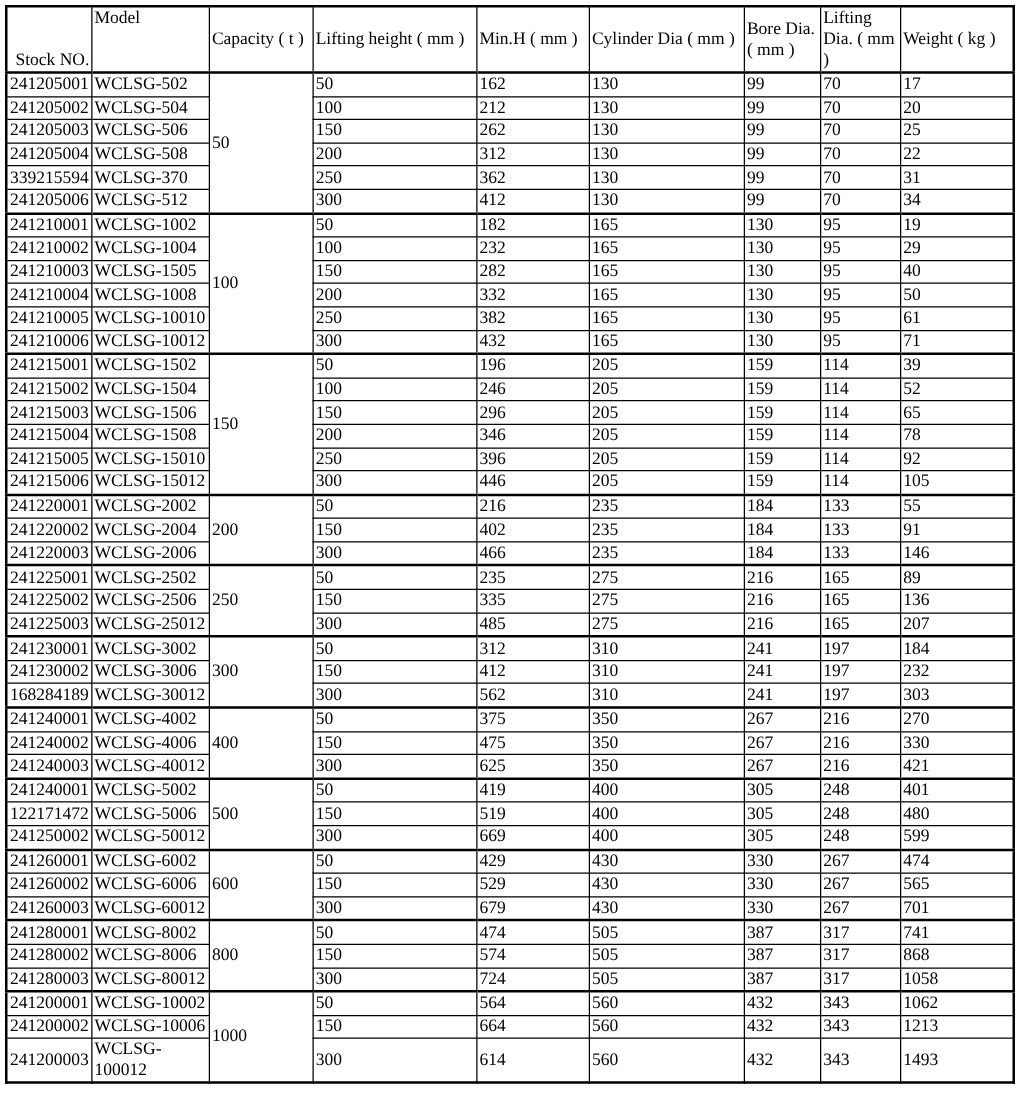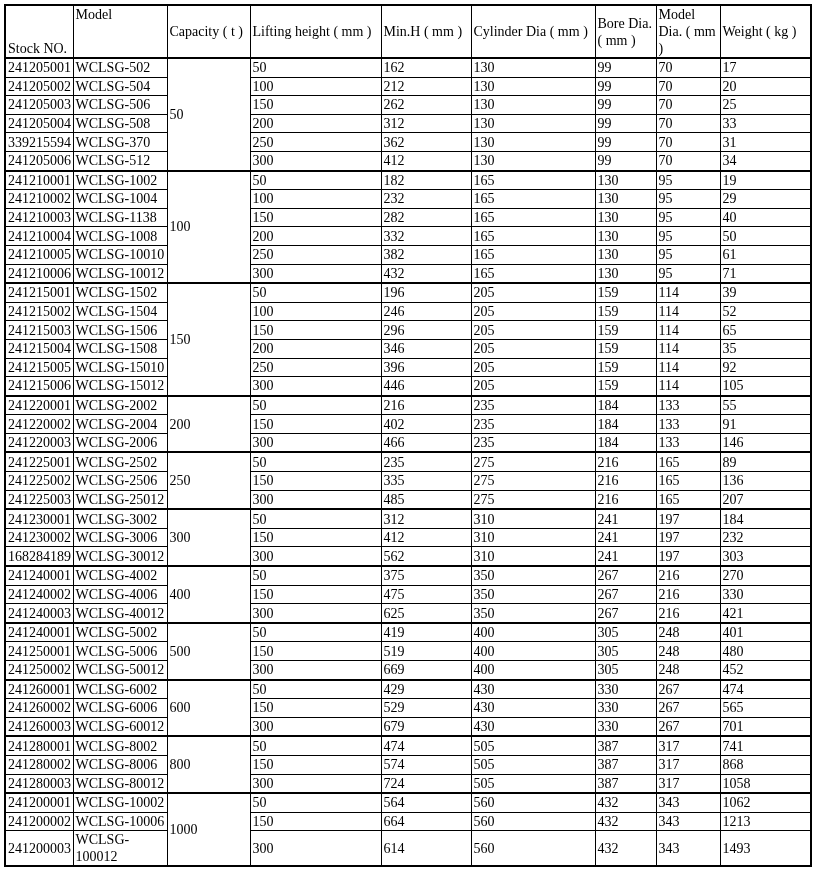--- a/index.html
+++ b/index.html
@@ -27,21 +27,21 @@
     padding: 0 1px 0 2px;
     overflow: hidden;
     color: #000000;
     background: #ffffff;
   }
   .spec-table thead th {
     height: 38px;
     line-height: 17px;
     vertical-align: middle;
   }
-  .spec-table thead th.va-bottom { vertical-align: bottom; }
+  .spec-table thead th.va-bottom { vertical-align: bottom; text-align: right; }
   .spec-table thead th.va-top    { vertical-align: top; }
   .spec-table tbody td {
     height: 17.6px;
     line-height: 17px;
     vertical-align: middle;
     white-space: nowrap;
   }
   .spec-table tbody td.model-cell {
     white-space: normal;
     word-wrap: break-word;
@@ -71,21 +71,21 @@
   </colgroup>
   <thead>
     <tr>
       <th class="va-bottom">Stock NO.</th>
       <th class="va-top">Model</th>
       <th>Capacity ( t )</th>
       <th>Lifting height ( mm )</th>
       <th>Min.H ( mm )</th>
       <th>Cylinder Dia ( mm )</th>
       <th>Bore Dia. ( mm )</th>
-      <th>Model Dia. ( mm )</th>
+      <th>Lifting Dia. ( mm )</th>
       <th>Weight ( kg )</th>
     </tr>
   </thead>
   <tbody>
       <tr class="group-start">
         <td class="stock-no-cell">241205001</td>
         <td class="model-cell">WCLSG-502</td>
         <td class="capacity-cell" rowspan="6">50</td>
         <td class="lifting-height-cell">50</td>
         <td class="min-h-cell">162</td>
@@ -115,21 +115,21 @@
         <td class="weight-cell">25</td>
       </tr>
       <tr>
         <td class="stock-no-cell">241205004</td>
         <td class="model-cell">WCLSG-508</td>
         <td class="lifting-height-cell">200</td>
         <td class="min-h-cell">312</td>
         <td class="cylinder-dia-cell">130</td>
         <td class="bore-dia-cell">99</td>
         <td class="piston-dia-cell">70</td>
-        <td class="weight-cell">33</td>
+        <td class="weight-cell">22</td>
       </tr>
       <tr>
         <td class="stock-no-cell">339215594</td>
         <td class="model-cell">WCLSG-370</td>
         <td class="lifting-height-cell">250</td>
         <td class="min-h-cell">362</td>
         <td class="cylinder-dia-cell">130</td>
         <td class="bore-dia-cell">99</td>
         <td class="piston-dia-cell">70</td>
         <td class="weight-cell">31</td>
@@ -160,21 +160,21 @@
         <td class="model-cell">WCLSG-1004</td>
         <td class="lifting-height-cell">100</td>
         <td class="min-h-cell">232</td>
         <td class="cylinder-dia-cell">165</td>
         <td class="bore-dia-cell">130</td>
         <td class="piston-dia-cell">95</td>
         <td class="weight-cell">29</td>
       </tr>
       <tr>
         <td class="stock-no-cell">241210003</td>
-        <td class="model-cell">WCLSG-1138</td>
+        <td class="model-cell">WCLSG-1505</td>
         <td class="lifting-height-cell">150</td>
         <td class="min-h-cell">282</td>
         <td class="cylinder-dia-cell">165</td>
         <td class="bore-dia-cell">130</td>
         <td class="piston-dia-cell">95</td>
         <td class="weight-cell">40</td>
       </tr>
       <tr>
         <td class="stock-no-cell">241210004</td>
         <td class="model-cell">WCLSG-1008</td>
@@ -237,21 +237,21 @@
         <td class="weight-cell">65</td>
       </tr>
       <tr>
         <td class="stock-no-cell">241215004</td>
         <td class="model-cell">WCLSG-1508</td>
         <td class="lifting-height-cell">200</td>
         <td class="min-h-cell">346</td>
         <td class="cylinder-dia-cell">205</td>
         <td class="bore-dia-cell">159</td>
         <td class="piston-dia-cell">114</td>
-        <td class="weight-cell">35</td>
+        <td class="weight-cell">78</td>
       </tr>
       <tr>
         <td class="stock-no-cell">241215005</td>
         <td class="model-cell">WCLSG-15010</td>
         <td class="lifting-height-cell">250</td>
         <td class="min-h-cell">396</td>
         <td class="cylinder-dia-cell">205</td>
         <td class="bore-dia-cell">159</td>
         <td class="piston-dia-cell">114</td>
         <td class="weight-cell">92</td>
@@ -395,38 +395,38 @@
         <td class="model-cell">WCLSG-5002</td>
         <td class="capacity-cell" rowspan="3">500</td>
         <td class="lifting-height-cell">50</td>
         <td class="min-h-cell">419</td>
         <td class="cylinder-dia-cell">400</td>
         <td class="bore-dia-cell">305</td>
         <td class="piston-dia-cell">248</td>
         <td class="weight-cell">401</td>
       </tr>
       <tr>
-        <td class="stock-no-cell">241250001</td>
+        <td class="stock-no-cell">122171472</td>
         <td class="model-cell">WCLSG-5006</td>
         <td class="lifting-height-cell">150</td>
         <td class="min-h-cell">519</td>
         <td class="cylinder-dia-cell">400</td>
         <td class="bore-dia-cell">305</td>
         <td class="piston-dia-cell">248</td>
         <td class="weight-cell">480</td>
       </tr>
       <tr>
         <td class="stock-no-cell">241250002</td>
         <td class="model-cell">WCLSG-50012</td>
         <td class="lifting-height-cell">300</td>
         <td class="min-h-cell">669</td>
         <td class="cylinder-dia-cell">400</td>
         <td class="bore-dia-cell">305</td>
         <td class="piston-dia-cell">248</td>
-        <td class="weight-cell">452</td>
+        <td class="weight-cell">599</td>
       </tr>
       <tr class="group-start">
         <td class="stock-no-cell">241260001</td>
         <td class="model-cell">WCLSG-6002</td>
         <td class="capacity-cell" rowspan="3">600</td>
         <td class="lifting-height-cell">50</td>
         <td class="min-h-cell">429</td>
         <td class="cylinder-dia-cell">430</td>
         <td class="bore-dia-cell">330</td>
         <td class="piston-dia-cell">267</td>

